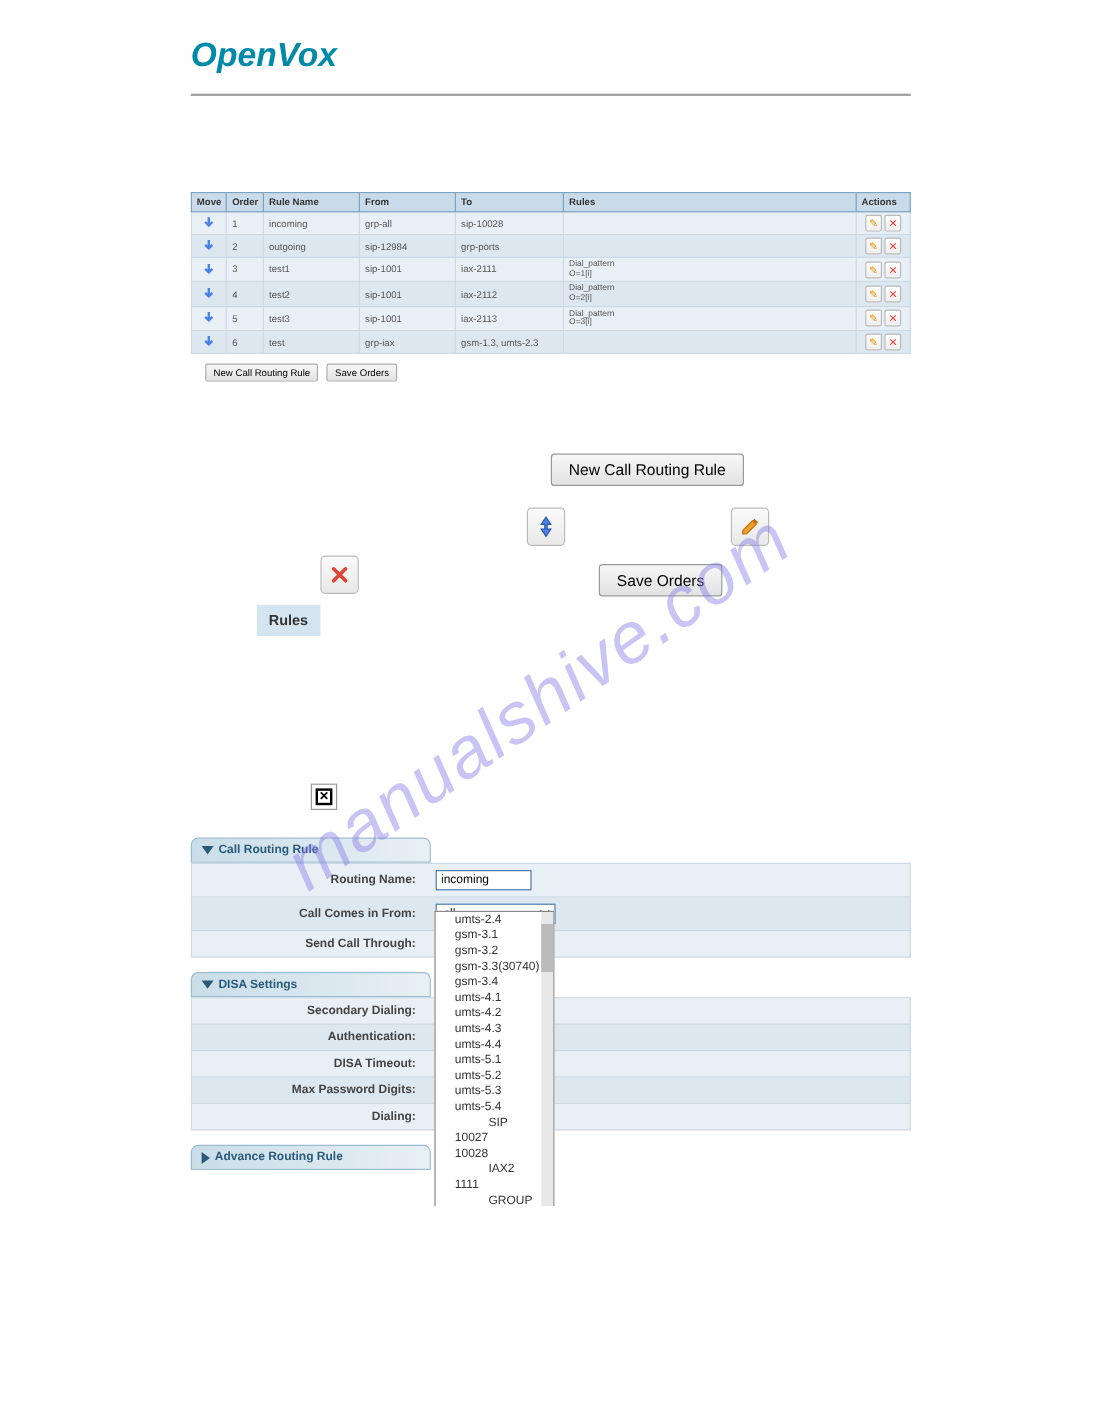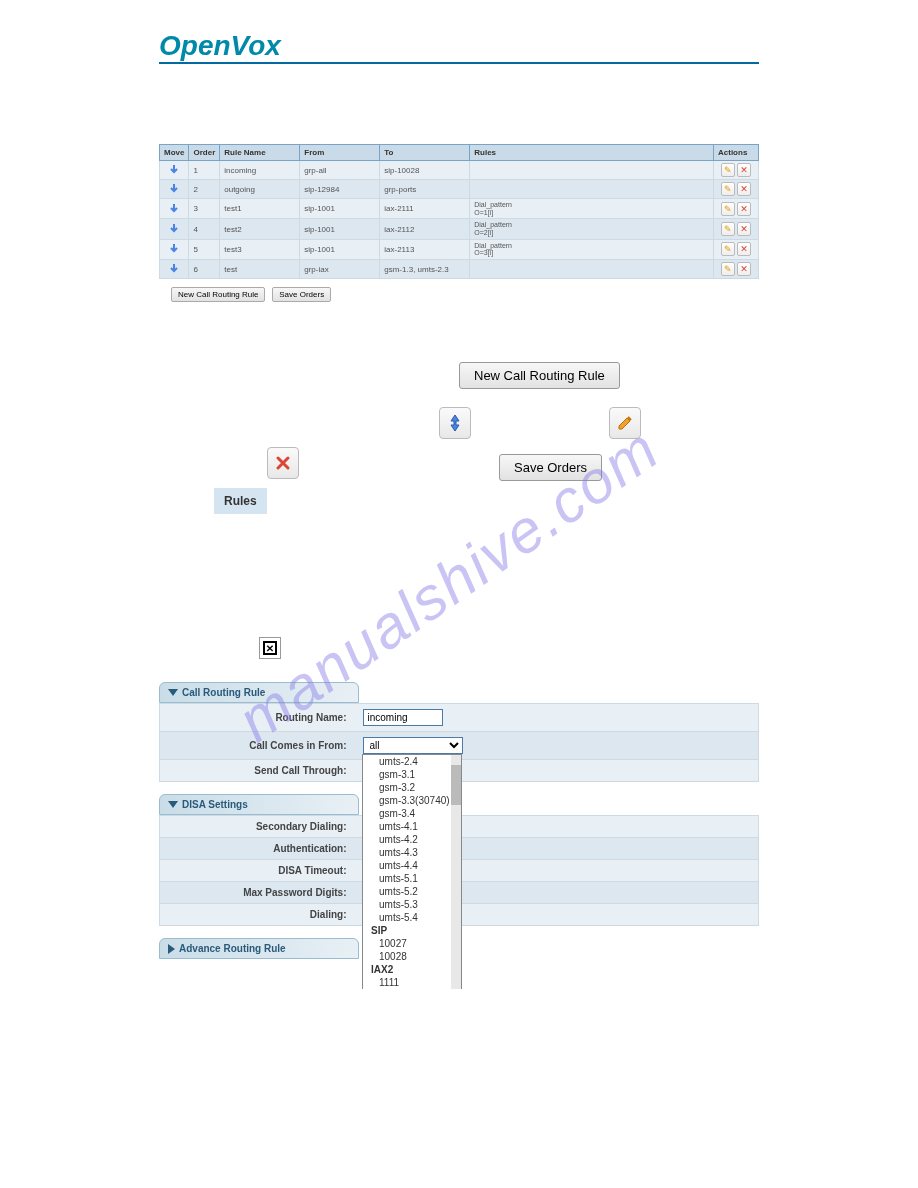--- a/index.html
+++ b/index.html
@@ -1,18 +1,18 @@
 <!DOCTYPE html>
 <html><head>
 <meta charset="utf-8">
 <style>
 * { box-sizing: border-box; margin: 0; padding: 0; }
 body { font-family: Arial, sans-serif; font-size: 10px; background: #fff; width: 918px; margin: 0 auto; padding: 30px 0; position: relative; }
 .page { width: 600px; margin: 0 auto; }
-.logo { font-family: Arial, sans-serif; font-size: 28px; font-weight: bold; font-style: italic; color: #0089a8; border-bottom: 2px solid #0369a1; padding-bottom: 0; margin-bottom: 80px; }
+.logo { font-family: Arial, sans-serif; font-size: 28px; font-weight: bold; font-style: italic; color: #0089a8; border-bottom: 2px solid #a3a3a3; padding-bottom: 16px; margin-bottom: 80px; }
 .logo .vox { color: #0089a8; }
 .rules-table { width: 100%; border-collapse: collapse; border: 1px solid #7aa3c4; font-size: 8px; }
 .rules-table th { background: #c9dbe8; border: 1px solid #7aa3c4; padding: 3px 4px; text-align: left; font-weight: bold; color: #333; }
 .rules-table td { background: #e8eff5; border: 1px solid #cdd9e3; padding: 2px 4px; color: #555; }
 .rules-table tr:nth-child(even) td { background: #dce7f0; }
 .edit-icon, .delete-icon { display: inline-block; width: 14px; height: 14px; border: 1px solid #bbb; border-radius: 2px; background: linear-gradient(#fff,#eee); text-align: center; line-height: 12px; font-size: 9px; }
 .edit-icon { color: #e69500; }
 .delete-icon { color: #d43; }
 .btn-row { margin-top: 8px; margin-left: 12px; }
 .btn { display: inline-block; background: linear-gradient(#f7f7f7,#e2e2e2); border: 1px solid #aaa; border-radius: 2px; padding: 2px 6px; font-size: 8px; cursor: pointer; margin-right: 4px; }
@@ -28,21 +28,21 @@
 .form-table { width: 100%; border-collapse: collapse; }
 .form-table td { background: #e8eff5; border: 1px solid #cdd9e3; padding: 5px 8px; font-size: 10px; }
 .form-table td.label { text-align: right; font-weight: bold; color: #444; width: 195px; border-right: none; }
 .form-table td.field { border-left: none; }
 .form-table tr:nth-child(even) td { background: #dce7f0; }
 .text-input { border: 1px solid #4a7ba8; padding: 2px 4px; font-size: 10px; width: 80px; background: #fff; }
 .select-input { border: 1px solid #4a7ba8; padding: 1px 2px; font-size: 10px; width: 100px; background: #fff; }
 .dropdown-panel { position: absolute; background: #fff; border: 1px solid #888; font-size: 10px; width: 100px; z-index: 10; }
 .dropdown-panel .opt { padding: 1px 8px; color: #333; cursor: pointer; }
 .dropdown-panel .opt.indent { padding-left: 16px; }
-.dropdown-panel .opt.group { font-weight: bold; }
+.dropdown-panel .opt.group { font-weight: normal; margin-left: 36px; }
 .dropdown-panel .opt.selected { background: #4a82e6; color: #fff; }
 .dropdown-scrollbar { position: absolute; right: 0; top: 0; bottom: 0; width: 10px; background: #e8e8e8; }
 .dropdown-thumb { position: absolute; right: 0; width: 10px; background: #bbb; height: 40px; top: 10px; }
 .watermark { position: absolute; font-size: 60px; color: #8a7de8; opacity: 0.45; font-family: Arial; font-style: italic; transform: rotate(-35deg); pointer-events: none; z-index: 100; left: 200px; top: 550px; letter-spacing: 2px; }
 .triangle-down { width: 0; height: 0; border-left: 5px solid transparent; border-right: 5px solid transparent; border-top: 7px solid #2a5a7a; display: inline-block; }
 .triangle-right { width: 0; height: 0; border-top: 5px solid transparent; border-bottom: 5px solid transparent; border-left: 7px solid #2a5a7a; display: inline-block; }
 </style>
 </head>
 <body>
 
@@ -225,21 +225,21 @@
           </tr>
     </tbody>
       </table>
 
     <div style="height:12px"></div>
     <div class="section-header">
       <span class="triangle-right"></span>
       <span>Advance Routing Rule</span>
     </div>
 
-    <div class="dropdown-panel" id="dropdown" style="left:203px; top:72px;">
+    <div class="dropdown-panel" id="dropdown" style="left:203px; top:61px;">
       <div class="dropdown-scrollbar">
           <div class="dropdown-thumb"></div>
         </div>
     <div class="opt indent">umts-2.4</div>
         <div class="opt indent">gsm-3.1</div>
         <div class="opt indent">gsm-3.2</div>
         <div class="opt indent">gsm-3.3(30740)</div>
         <div class="opt indent">gsm-3.4</div>
         <div class="opt indent">umts-4.1</div>
         <div class="opt indent">umts-4.2</div>

